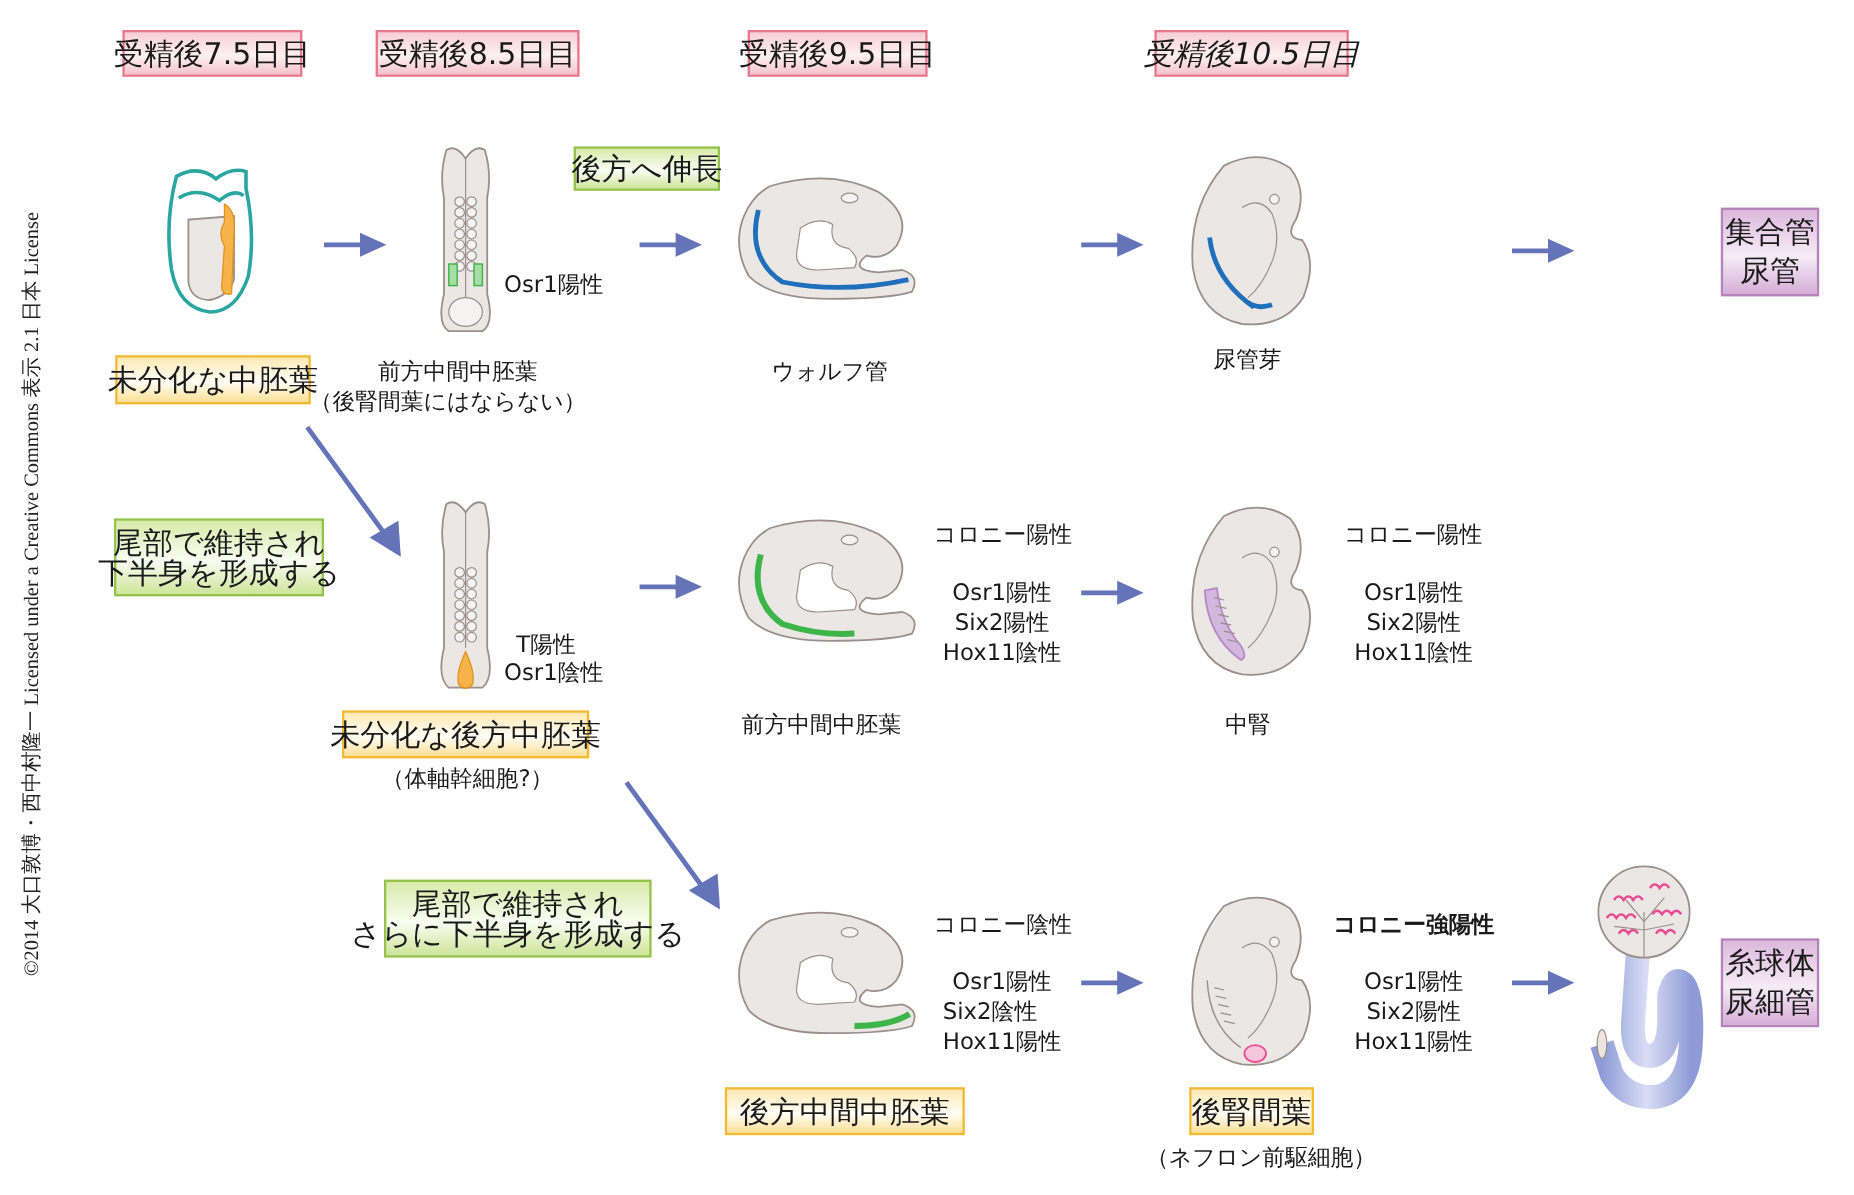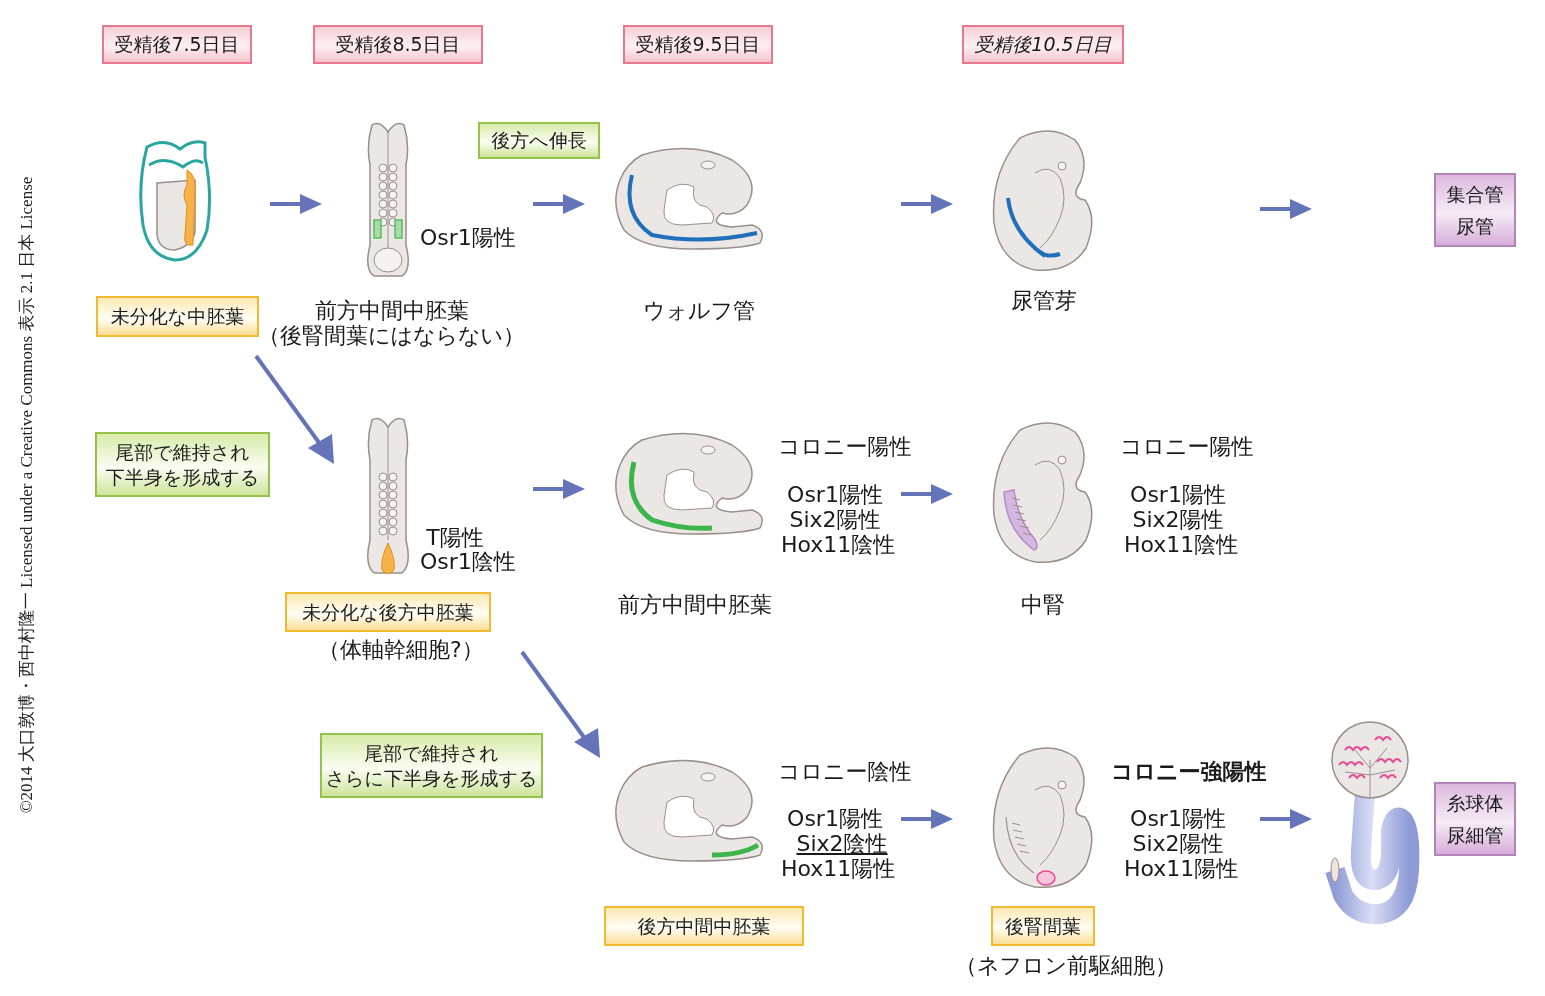--- a/index.html
+++ b/index.html
@@ -1,19 +1,19 @@
 <!DOCTYPE html>
 <html><head>
 <meta charset="utf-8">
 <style>
   html, body { margin: 0; padding: 0; background: #ffffff; }
   body { width: 1545px; height: 996px; position: relative; overflow: hidden;
          font-family: "DejaVu Sans", "Liberation Sans", sans-serif; color: #1a1a1a; }
-  .lbl { position: absolute; font-size: 22px; line-height: 25px; white-space: nowrap; text-align: center; }
-  .box { position: absolute; box-sizing: border-box; font-size: 19px; line-height: 25px;
+  .lbl { position: absolute; font-size: 19px; line-height: 25px; white-space: nowrap; text-align: center; }
+  .box { position: absolute; box-sizing: border-box; font-size: 25px; line-height: 25px;
          text-align: center; white-space: nowrap; display: flex; flex-direction: column;
          align-items: center; justify-content: center; }
   .pink { border: 2px solid #e8788e; background: linear-gradient(#f7cfd6, #fdf0f2 55%, #f5c3cc); }
   .yellow { border: 2px solid #f2b933; background: linear-gradient(#fde9b3, #fffdf5 55%, #fcdf95); }
   .green { border: 2px solid #94c24a; background: linear-gradient(#d7eba9, #fafdf2 55%, #cde59a); }
   .purple { border: 2px solid #b483b9; background: linear-gradient(#dcb8dd, #f6ecf6 55%, #d6add8); }
   .vert { position: absolute; left: 26px; top: 495px; transform: translate(-50%, -50%) rotate(-90deg);
           font-family: "Liberation Serif", "DejaVu Serif", serif; font-size: 17px; white-space: nowrap; color: #222; }
   svg.fig { position: absolute; overflow: visible; }
 </style>
@@ -188,21 +188,21 @@
 </div>
 
 <svg class="fig" style="left:612px;top:757px;" width="160" height="110">
   <path d="M30,10 Q80,-5 120,15 Q150,35 135,60 Q125,72 110,68 Q95,80 120,82 L140,80 Q155,85 148,98 Q130,104 80,104 Q30,104 12,85 Q-2,60 8,35 Q15,18 30,10 Z" fill="#ebe7e5" stroke="#9a8f8a" stroke-width="1.5"></path>
   <path d="M55,45 Q70,35 82,42 Q78,60 95,62 Q105,70 100,78 L70,80 Q50,80 52,65 Z" fill="#ffffff" stroke="#9a8f8a" stroke-width="1"></path>
   <ellipse cx="96" cy="20" rx="7" ry="4" fill="#f5f3f2" stroke="#9a8f8a" stroke-width="1"></ellipse>
   <path d="M100,98 Q130,98 146,88" fill="none" stroke="#3db54a" stroke-width="5"></path>
 </svg>
 <div class="lbl" style="left:778px;top:759px;">コロニー陰性</div>
 <div class="lbl" style="left:781px;top:806px;width:108px;">Osr1陽性</div>
-<div class="lbl" style="left:788px;top:831px;width:108px;text-decoration:underline;">Six2陰性</div>
+<div class="lbl" style="left:771px;top:831px;width:108px;">Six2陰性</div>
 <div class="lbl" style="left:781px;top:856px;width:108px;">Hox11陽性</div>
 <div class="box yellow" style="left:604px;top:906px;width:200px;height:40px;">後方中間中胚葉</div>
 
 <svg class="fig" style="left:901px;top:807px;" width="52" height="24">
   <line x1="0" y1="12" x2="34" y2="12" stroke="#6574b8" stroke-width="4"></line>
   <polygon points="30,2 52,12 30,22" fill="#6574b8"></polygon>
 </svg>
 
 <svg class="fig" style="left:990px;top:745px;" width="105" height="148">
   <path d="M30,10 Q60,-5 85,12 Q100,30 90,55 Q80,70 95,72 Q108,90 96,120 Q80,145 45,142 Q10,135 4,95 Q0,45 30,10 Z" fill="#ebe7e5" stroke="#9a8f8a" stroke-width="1.5"></path>

